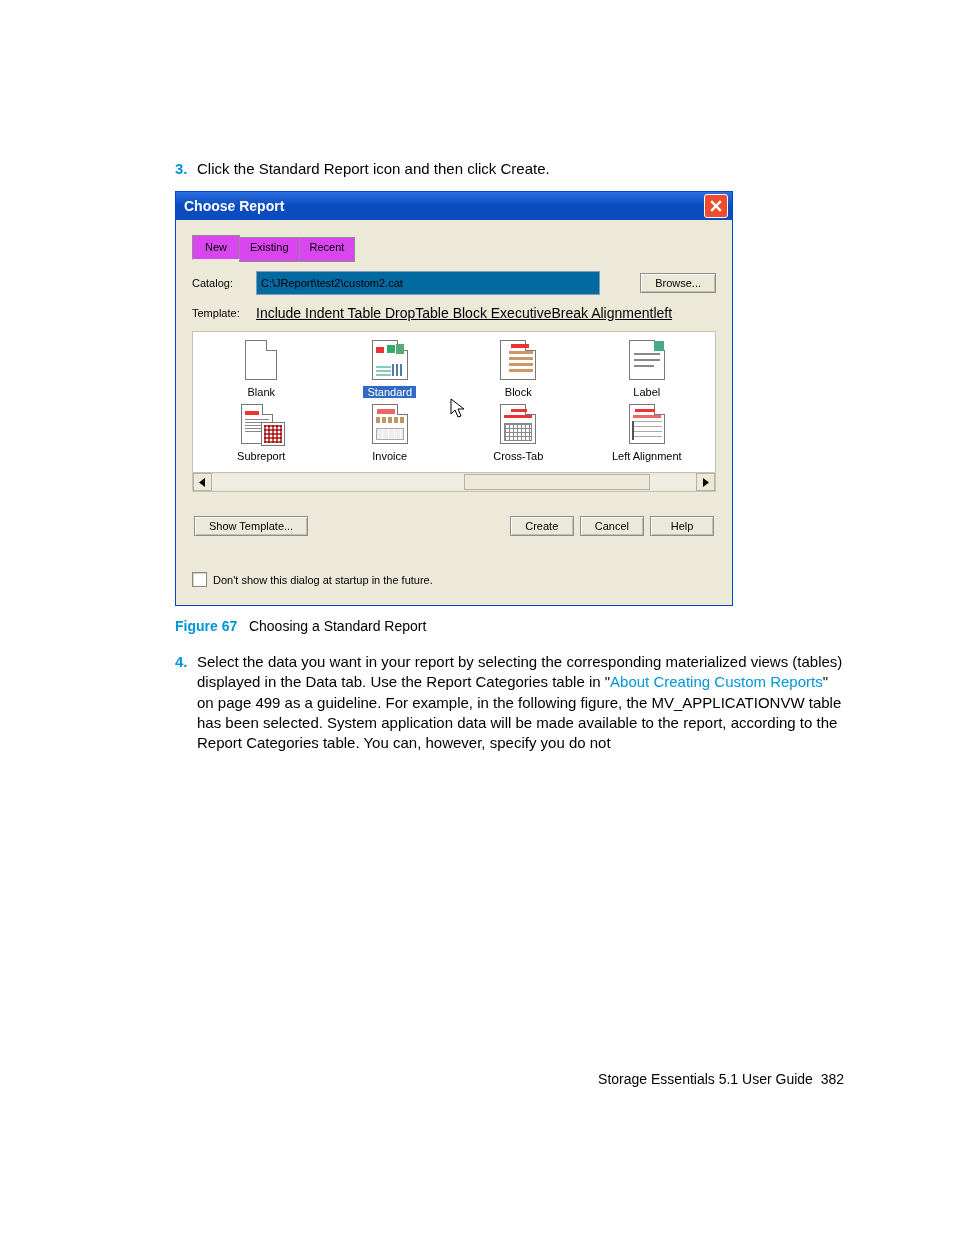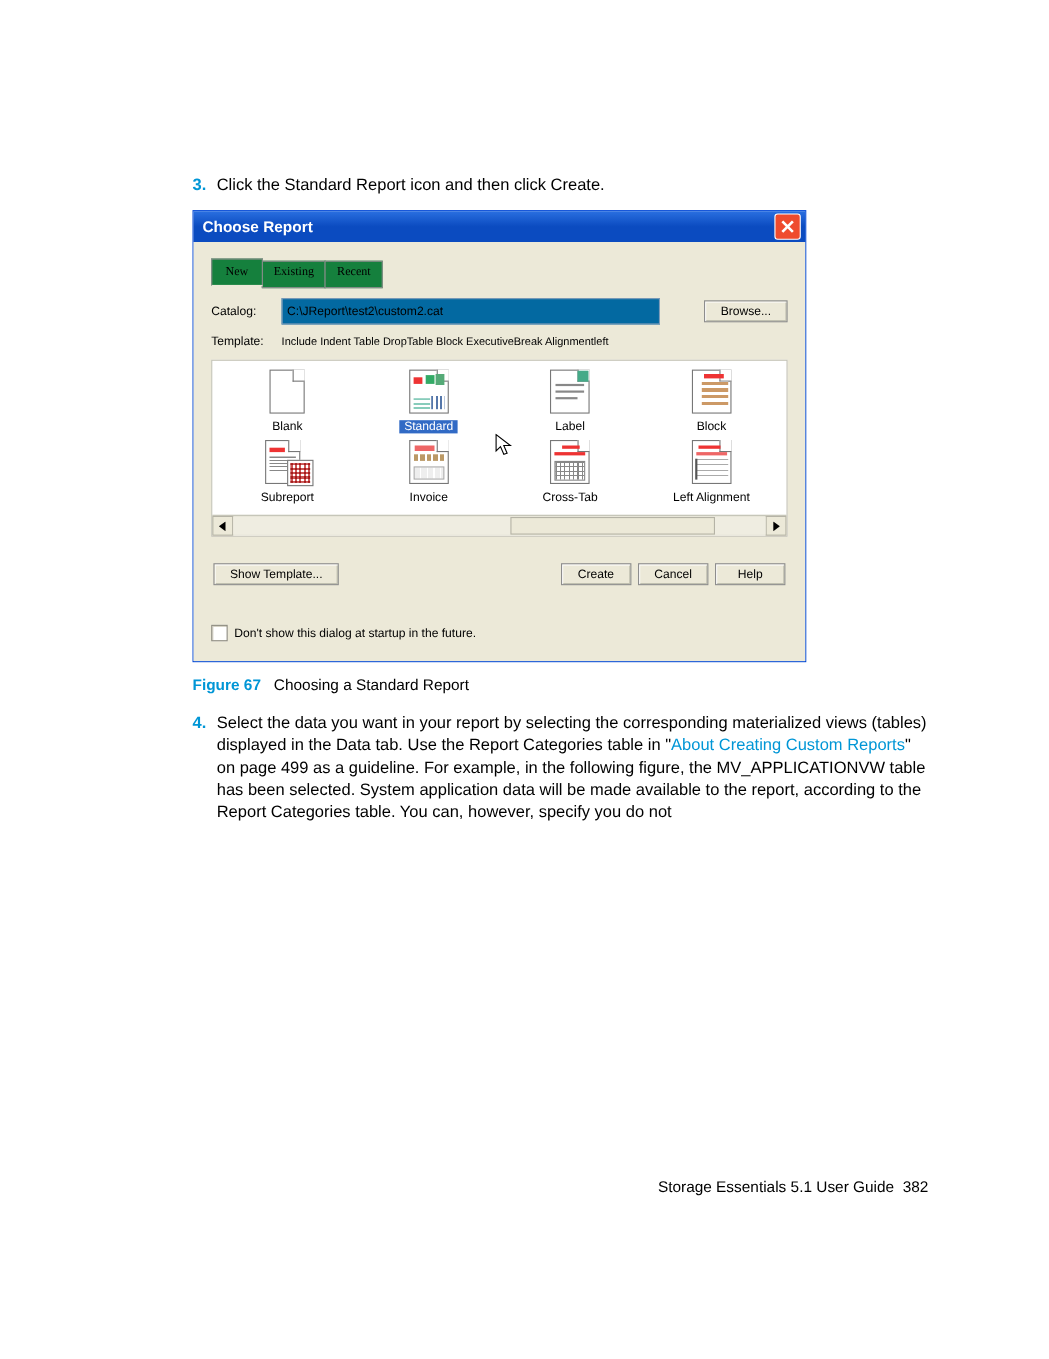--- a/index.html
+++ b/index.html
@@ -65,26 +65,25 @@
     padding: 14px 16px 18px;
   }
 
   .tabs {
     display: flex;
     margin-bottom: 12px;
   }
   .tab {
     border: 1px solid #8d8d8d;
     border-bottom: 1px solid #8d8d8d;
-    background: #15803d;
+    background: #d946ef;
     padding: 4px 12px 5px;
     font-size: 11px;
     margin-right: -1px;
     position: relative;
-    font-family: Liberation Serif, serif;
   }
   .tab.active {
     border-bottom: 1px solid #ece9d8;
     padding-top: 5px;
     padding-bottom: 6px;
     top: 1px;
     z-index: 2;
   }
   .tab.inactive {
     top: 3px;
@@ -113,22 +112,23 @@
     border: 1px solid #8d8d8d;
     background: #ece9d8;
     padding: 3px 14px;
     font-size: 11px;
     min-width: 64px;
     text-align: center;
     box-sizing: border-box;
     box-shadow: inset 1px 1px 0 #fff, inset -1px -1px 0 #c0c0b0;
   }
   .template-desc {
-    font-size: 10px;
+    font-size: 14px;
     padding-left: 0;
+    text-decoration: underline;
   }
 
   .template-grid-wrap {
     border: 1px solid #c3c2b5;
     background: #fff;
     margin-top: 8px;
     padding-bottom: 0;
   }
   .template-grid {
     display: grid;
@@ -320,37 +320,37 @@
             </div>
             <span class="name selected">Standard</span>
             <svg class="cursor-pointer" width="18" height="22" viewBox="0 0 18 22">
                 <path d="M1 1 L1 16 L5 12 L8 19 L11 18 L8 11 L14 11 Z" fill="#fff" stroke="#000" stroke-width="1"></path>
               </svg>
           </div>
           <div class="tmpl">
             <div class="icon-box">
                 <div class="paper" style="left:4px;right:4px;">
                   <div class="fold"></div>
+              <div style="position:absolute;left:10px;top:3px;width:18px;height:4px;background:#e33;"></div>
+              <div style="position:absolute;left:8px;top:10px;right:2px;height:22px;background:repeating-linear-gradient(#c96 0 3px,#fff 3px 6px);"></div>
+            </div>
+              </div>
+            <span class="name">Block</span>
+          </div>
+          <div class="tmpl">
+            <div class="icon-box">
+                <div class="paper" style="left:4px;right:4px;">
+                  <div class="fold"></div>
               <div style="position:absolute;left:4px;top:12px;right:4px;height:2px;background:#888;"></div>
               <div style="position:absolute;left:4px;top:18px;right:4px;height:2px;background:#888;"></div>
               <div style="position:absolute;left:4px;top:24px;right:10px;height:2px;background:#888;"></div>
               <div style="position:absolute;right:0;top:0;width:10px;height:10px;background:#4a8;"></div>
             </div>
               </div>
             <span class="name">Label</span>
-          </div>
-          <div class="tmpl">
-            <div class="icon-box">
-                <div class="paper" style="left:4px;right:4px;">
-                  <div class="fold"></div>
-              <div style="position:absolute;left:10px;top:3px;width:18px;height:4px;background:#e33;"></div>
-              <div style="position:absolute;left:8px;top:10px;right:2px;height:22px;background:repeating-linear-gradient(#c96 0 3px,#fff 3px 6px);"></div>
-            </div>
-              </div>
-            <span class="name">Block</span>
           </div>
 
           <div class="tmpl">
             <div class="icon-box">
               <div class="paper" style="left:2px;right:10px;">
                   <div class="fold"></div>
                 <div style="position:absolute;left:3px;top:6px;width:14px;height:4px;background:#e33;"></div>
                 <div style="position:absolute;left:3px;top:14px;right:3px;height:14px;background:repeating-linear-gradient(#888 0 1px,#fff 1px 3px);"></div>
               </div>
               <div style="position:absolute;right:-2px;bottom:-2px;width:22px;height:22px;border:1px solid #777;background:#fff;">

